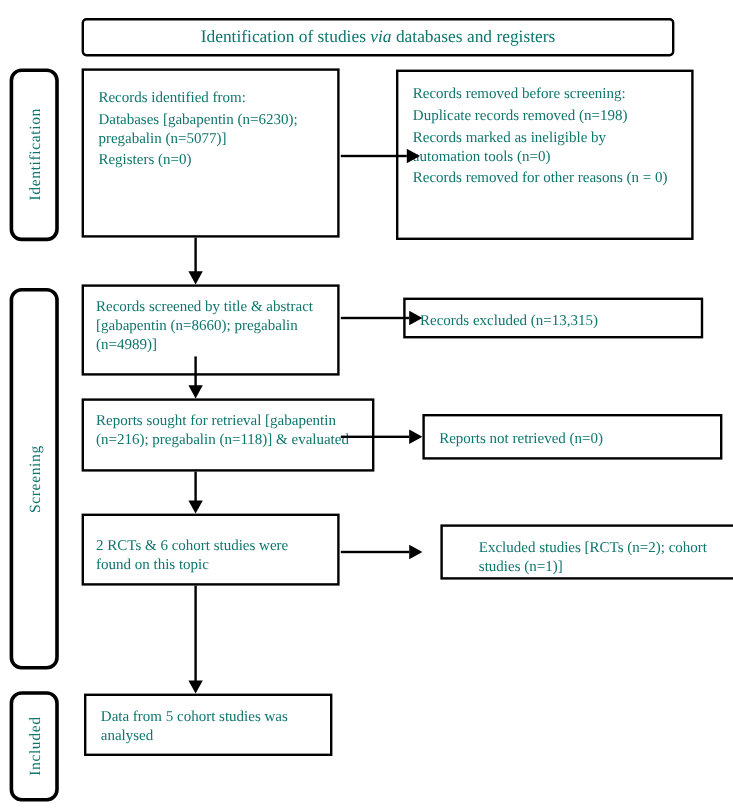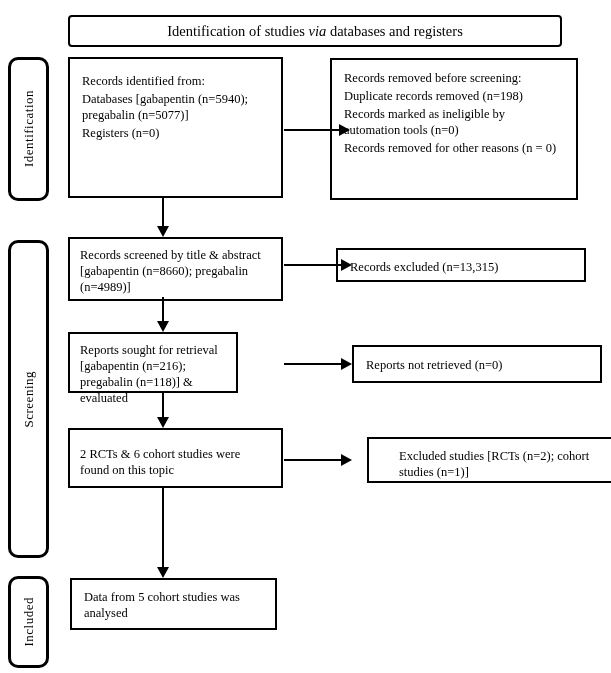--- a/index.html
+++ b/index.html
@@ -6,21 +6,21 @@
     margin: 0;
     padding: 0;
     background: #ffffff;
   }
   .canvas {
     position: relative;
     width: 611px;
     height: 673px;
     background: #ffffff;
     font-family: "Liberation Serif", "DejaVu Serif", serif;
-    color: #000000;
+    color: #0f766e;
     overflow: hidden;
   }
   .box {
     position: absolute;
     border: 2px solid #000000;
     background: #ffffff;
     box-sizing: border-box;
     font-size: 12.5px;
     line-height: 16px;
   }
@@ -51,23 +51,23 @@
     font-size: 13px;
     letter-spacing: 0.5px;
     white-space: nowrap;
   }
   .phase-identification { top: 57px;  height: 144px; }
   .phase-screening      { top: 240px; height: 318px; }
   .phase-included       { top: 576px; height: 92px; }
 
   .box-records-identified { left: 68px;  top: 57px;  width: 215px; height: 141px; padding: 12px 10px 0 10px; }
   .box-records-removed    { left: 330px; top: 58px;  width: 248px; height: 142px; padding: 8px 10px 0 10px; }
-  .box-records-screened   { left: 68px;  top: 237px; width: 215px; height: 64px;  padding: 6px 8px 0 8px; }
+  .box-records-screened   { left: 68px;  top: 237px; width: 215px; height: 76px;  padding: 6px 8px 0 8px; }
   .box-records-excluded   { left: 336px; top: 248px; width: 250px; height: 34px;  padding: 7px 10px 0 10px; }
-  .box-reports-sought     { left: 68px;  top: 332px; width: 170px; height: 61px;  padding: 6px 8px 7px 8px; }
+  .box-reports-sought     { left: 68px;  top: 332px; width: 244px; height: 61px;  padding: 6px 8px 7px 8px; }
   .box-reports-not-retrieved { left: 352px; top: 345px; width: 250px; height: 38px; padding: 8px 10px 0 10px; }
   .box-studies-found      { left: 68px;  top: 428px; width: 215px; height: 60px;  padding: 14px 8px 0 8px; }
   .box-excluded-studies   { left: 367px; top: 437px; width: 252px; height: 46px;  padding: 7px 10px 0 28px; }
   .box-data-analysed      { left: 70px;  top: 578px; width: 207px; height: 52px;  padding: 7px 10px 0 10px; }
 
   .box p { margin: 2px; }
   .indent-item { margin: 13px 0 0 20px; }
   .indent-item-tight { margin: 11px 0 0 20px; }
 
   .arrow-line-h {
@@ -111,21 +111,21 @@
   </div>
   <div class="phase phase-screening">
     <span class="phase-label">Screening</span>
   </div>
   <div class="phase phase-included">
     <span class="phase-label">Included</span>
   </div>
 
   <div class="box box-records-identified">
     <p>Records identified from:</p>
-    <p class="indent-item">Databases [gabapentin (n=5940); pregabalin (n=5077)]</p>
+    <p class="indent-item">Databases [gabapentin (n=6230); pregabalin (n=5077)]</p>
     <p class="indent-item">Registers (n=0)</p>
   </div>
 
   <div class="box box-records-removed">
     <p>Records removed before screening:</p>
     <p class="indent-item-tight">Duplicate records removed (n=198)</p>
     <p class="indent-item-tight">Records marked as ineligible by automation tools (n=0)</p>
     <p class="indent-item-tight">Records removed for other reasons (n = 0)</p>
   </div>
 

